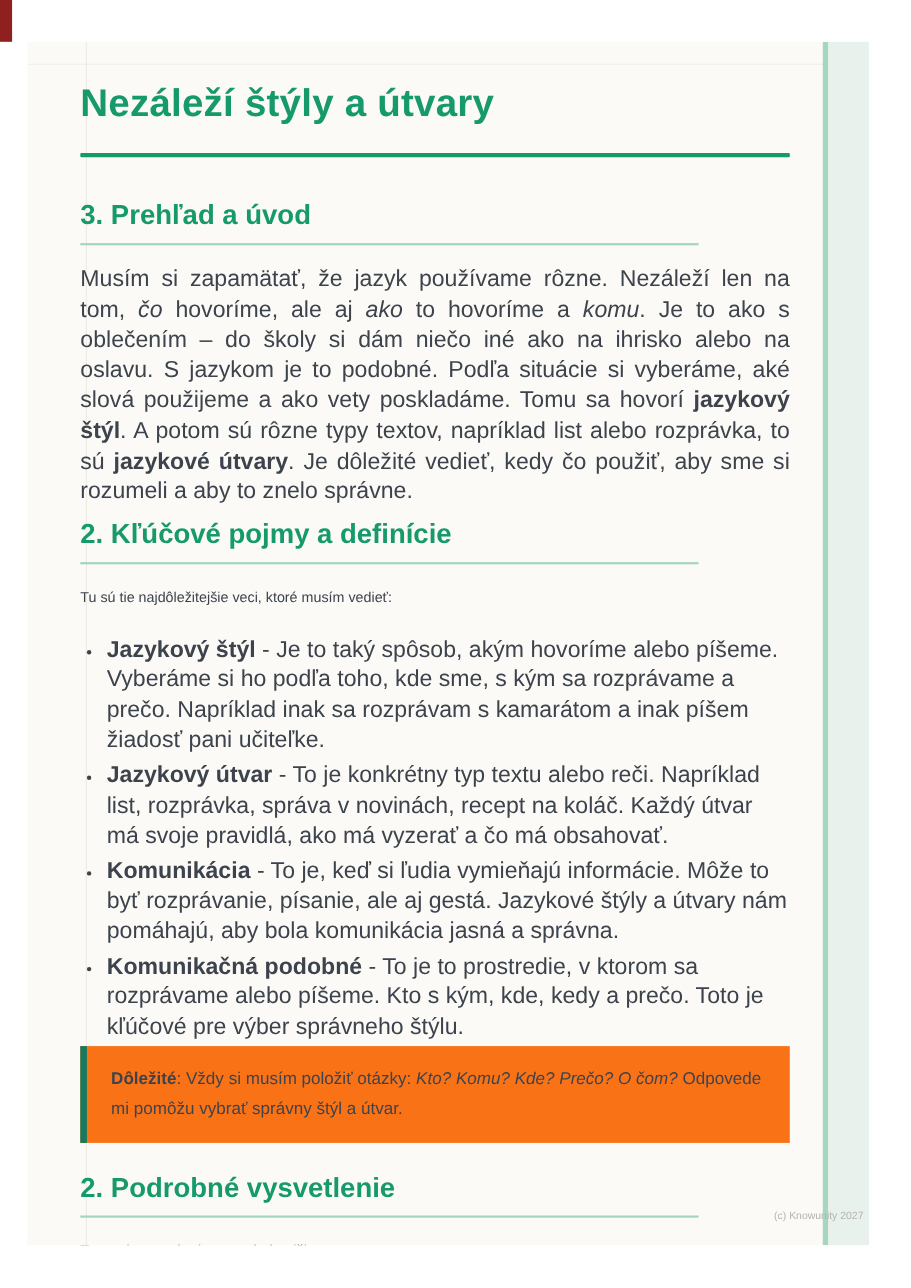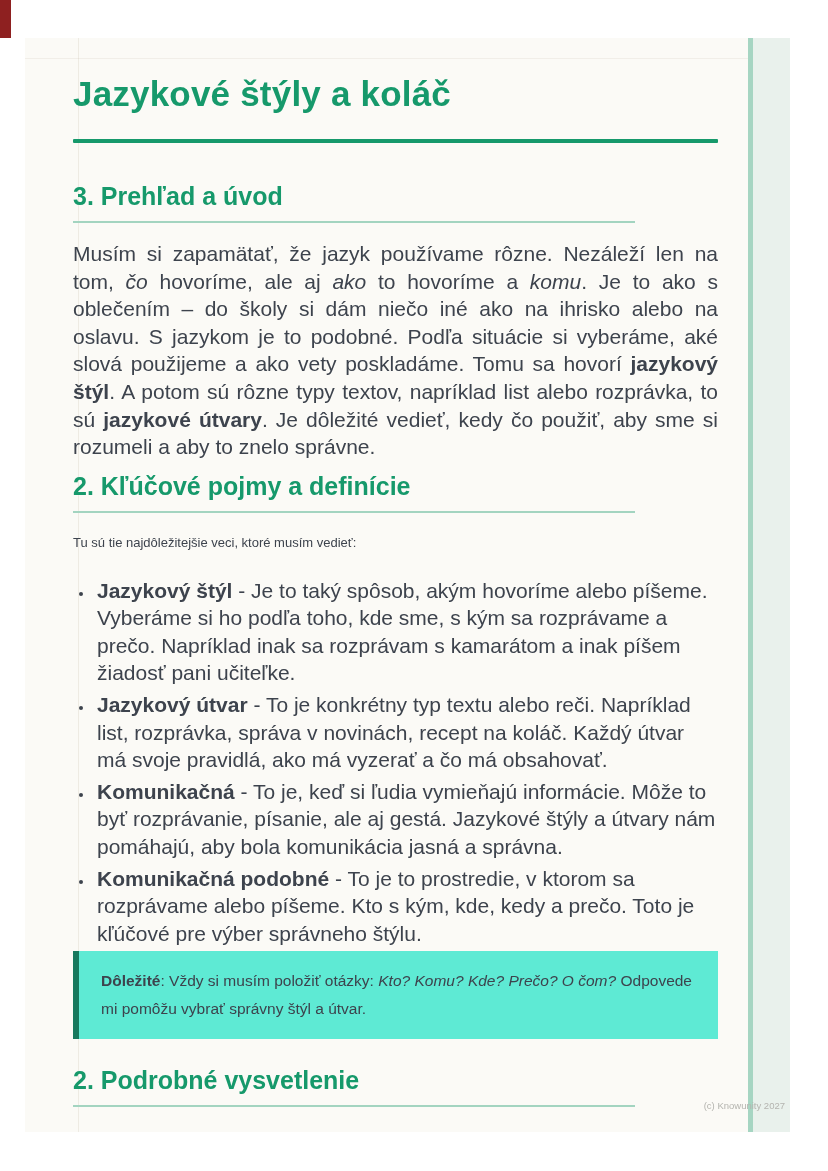--- a/index.html
+++ b/index.html
@@ -104,21 +104,21 @@
   ul.concept-list li {
     font-size: 21px;
     line-height: 27.6px;
     margin-bottom: 4px;
     padding-left: 3px;
   }
   ul.concept-list li::marker { color: #3d434d; font-size: 14px; }
   .term { font-weight: bold; }
   .callout {
     margin-top: 1px;
-    background: #5eead4;
+    background: #f97316;
     border-left: 6px solid #17795e;
     padding: 16px 26px 16px 22px;
     font-size: 15.5px;
     line-height: 27.6px;
     color: #3d434d;
     text-align: justify;
   }
   .footer-credit {
     position: absolute;
     top: 1100px;
@@ -134,42 +134,42 @@
 <div class="corner-mark"></div>
 
 <div class="page">
   <div class="faint-hline"></div>
   <div class="faint-vline"></div>
   <div class="side-strip"></div>
   <div class="side-panel"></div>
 
   <div class="content">
 
-    <h1 class="doc-title">Jazykové štýly a koláč</h1>
+    <h1 class="doc-title">Nezáleží štýly a útvary</h1>
     <div class="title-rule"></div>
 
     <h2 class="section-heading">3. Prehľad a úvod</h2>
     <div class="section-underline"></div>
 
     <p class="body-text"><span>Musím si zapamätať, že jazyk používame rôzne. Nezáleží len na tom, </span><span style="font-style: italic;">čo</span><span> hovoríme, ale aj </span><span style="font-style: italic;">ako</span><span> to hovoríme a </span><span style="font-style: italic;">komu</span><span>. Je to ako s oblečením – do školy si dám niečo iné ako na ihrisko alebo na oslavu. S jazykom je to podobné. Podľa situácie si vyberáme, aké slová použijeme a ako vety poskladáme. Tomu sa hovorí </span><span style="font-weight: bold;">jazykový štýl</span><span>. A potom sú rôzne typy textov, napríklad list alebo rozprávka, to sú </span><span style="font-weight: bold;">jazykové útvary</span><span>. Je dôležité vedieť, kedy čo použiť, aby sme si rozumeli a aby to znelo správne.</span></p>
 
     <h2 class="section-heading tight">2. Kľúčové pojmy a definície</h2>
     <div class="section-underline"></div>
 
     <p class="lead-text">Tu sú tie najdôležitejšie veci, ktoré musím vedieť:</p>
 
     <ul class="concept-list">
       <li>
         <span class="term">Jazykový štýl</span><span> - Je to taký spôsob, akým hovoríme alebo píšeme. Vyberáme si ho podľa toho, kde sme, s kým sa rozprávame a prečo. Napríklad inak sa rozprávam s kamarátom a inak píšem žiadosť pani učiteľke.</span>
       </li>
       <li>
         <span class="term">Jazykový útvar</span><span> - To je konkrétny typ textu alebo reči. Napríklad list, rozprávka, správa v novinách, recept na koláč. Každý útvar má svoje pravidlá, ako má vyzerať a čo má obsahovať.</span>
       </li>
       <li>
-        <span class="term">Komunikačná</span><span> - To je, keď si ľudia vymieňajú informácie. Môže to byť rozprávanie, písanie, ale aj gestá. Jazykové štýly a útvary nám pomáhajú, aby bola komunikácia jasná a správna.</span>
+        <span class="term">Komunikácia</span><span> - To je, keď si ľudia vymieňajú informácie. Môže to byť rozprávanie, písanie, ale aj gestá. Jazykové štýly a útvary nám pomáhajú, aby bola komunikácia jasná a správna.</span>
       </li>
       <li>
         <span class="term">Komunikačná podobné</span><span> - To je to prostredie, v ktorom sa rozprávame alebo píšeme. Kto s kým, kde, kedy a prečo. Toto je kľúčové pre výber správneho štýlu.</span>
       </li>
     </ul>
 
     <div class="callout"><span style="font-weight: bold;">Dôležité</span><span>: Vždy si musím položiť otázky: </span><span style="font-style: italic;">Kto? Komu? Kde? Prečo? O čom?</span><span> Odpovede mi pomôžu vybrať správny štýl a útvar.</span></div>
 
     <h2 class="section-heading mid">2. Podrobné vysvetlenie</h2>
     <div class="section-underline"></div>

